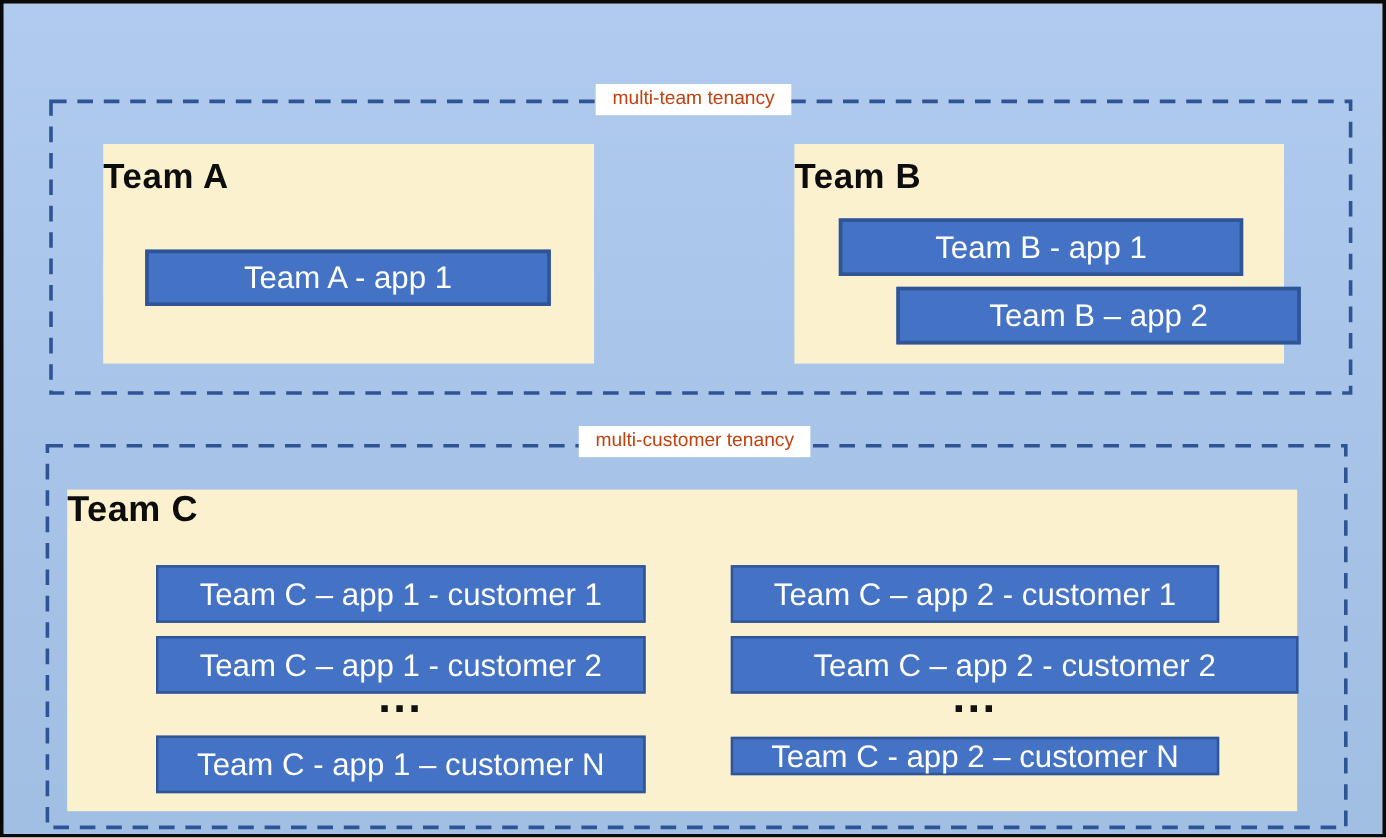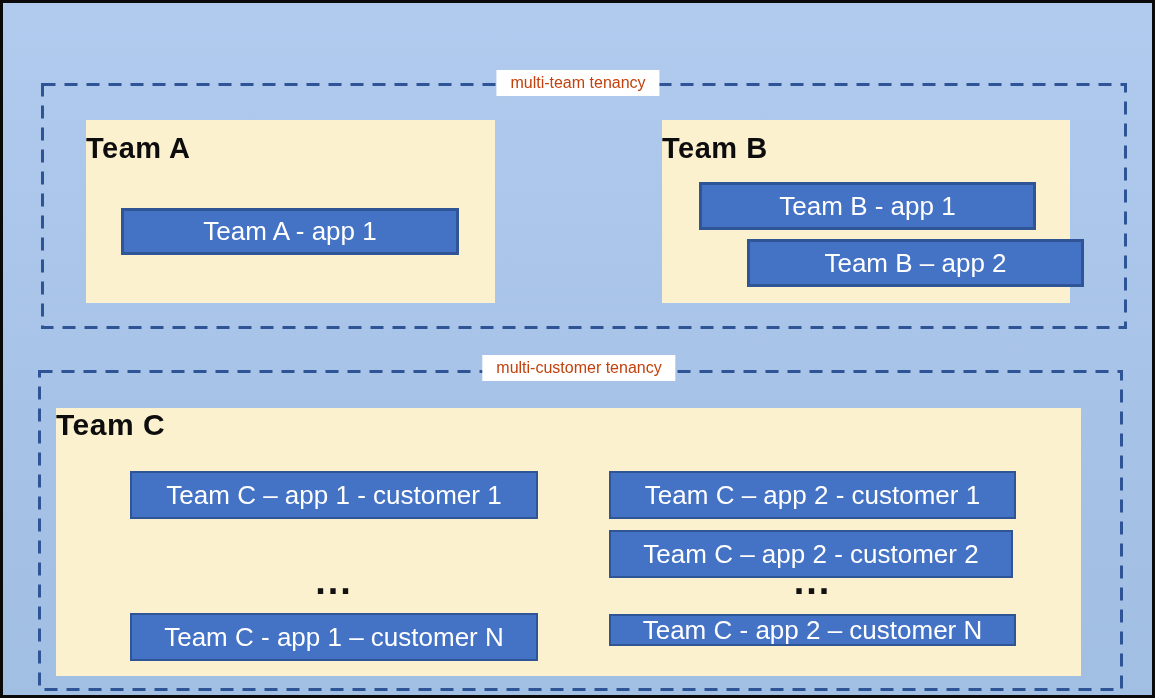--- a/index.html
+++ b/index.html
@@ -108,21 +108,22 @@
     <rect x="1.5" y="1.5" width="1082" height="318"></rect>
   </svg>
 
   <div class="zone-label" style="left:576px; top:365px;text-align:right;">multi-customer tenancy</div>
 
   <div class="team-panel" style="left:53px; top:405px; width:1025px; height:268px;">
     <div class="team-title" style="top:0; font-size:30px;">Team C</div>
   </div>
 
   <div class="app-box thin" style="left:127px; top:468px; width:408px; height:48px;">Team C – app 1 - customer 1</div>
+  <div class="app-box thin" style="left:127px; top:527px; width:408px; height:48px;">Team C – app 1 - customer 2</div>
   <div class="dots" style="left:127px; top:558px; width:408px;">...</div>
   <div class="app-box thin" style="left:127px; top:610px; width:408px; height:48px;">Team C - app 1 – customer N</div>
 
   <div class="app-box thin" style="left:606px; top:468px; width:407px; height:48px;">Team C – app 2 - customer 1</div>
-  <div class="app-box thin" style="left:606px; top:527px; width:404px; height:48px;">Team C – app 2 - customer 2</div>
+  <div class="app-box thin" style="left:606px; top:527px; width:473px; height:48px;">Team C – app 2 - customer 2</div>
   <div class="dots" style="left:606px; top:558px; width:407px;">...</div>
   <div class="app-box thin" style="left:606px; top:611px; width:407px; height:32px;">Team C - app 2 – customer N</div>
 
 </div>
 
 </body></html>

